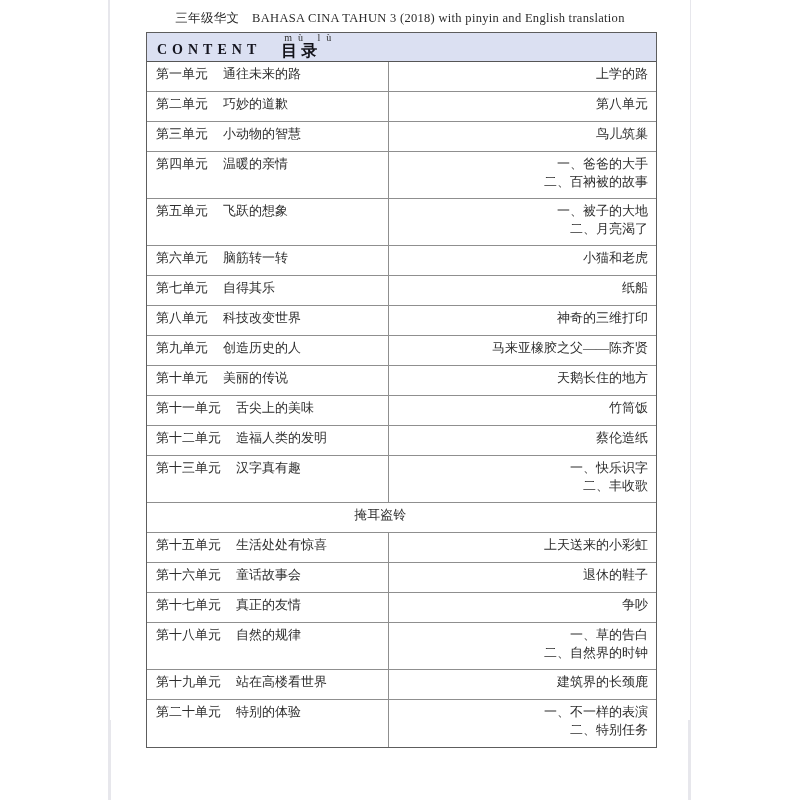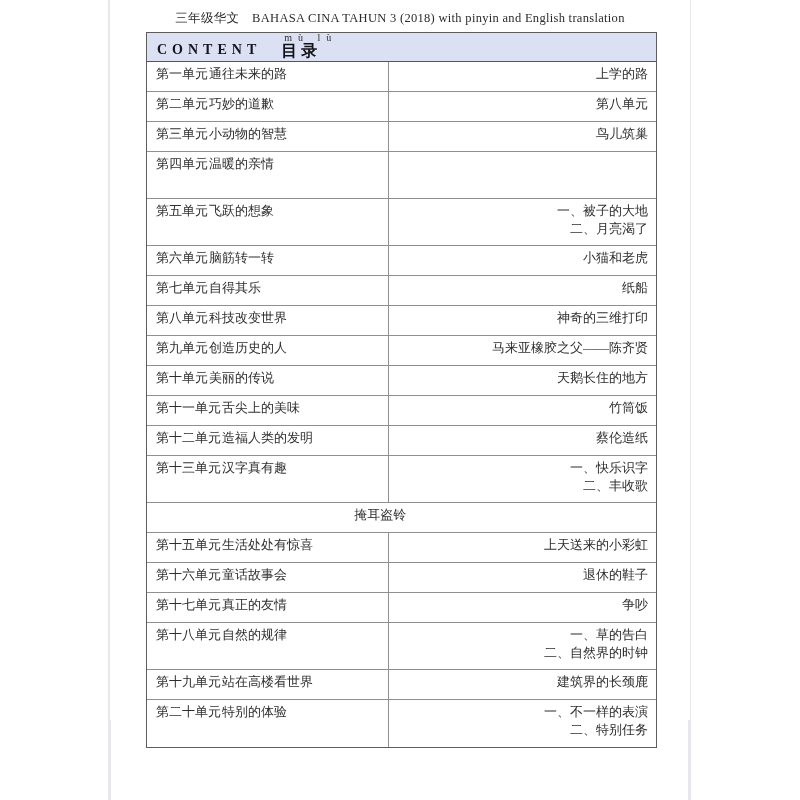--- a/index.html
+++ b/index.html
@@ -112,21 +112,21 @@
     color: #2e2e2e;
     line-height: 1.4;
   }
   .cell.c1 {
     width: 47.5%;
     border-right: 1px solid #8f8f8f;
   }
   .cell.c2 { width: 52.5%; }
 
   .unit  { white-space: nowrap; }
-  .theme { margin-left: 1px; white-space: nowrap; }
+  .theme { margin-left: 15px; white-space: nowrap; }
   .lesson { white-space: nowrap; text-align: right; }
 </style>
 </head>
 <body>
 
 <div class="canvas">
   <div class="photo-edge left"></div>
   <div class="photo-edge right"></div>
 
   <div class="page">
@@ -157,20 +157,24 @@
             </div>
           </div>
           <div class="row">
             <div class="cell c1"><span class="unit">第三单元</span><span class="theme">小动物的智慧</span></div>
             <div class="cell c2">
               <div class="lesson">鸟儿筑巢</div>
             </div>
           </div>
           <div class="row tall">
             <div class="cell c1"><span class="unit">第四单元</span><span class="theme">温暖的亲情</span></div>
+            <div class="cell c2">
+              <div class="lesson">一、爸爸的大手</div>
+              <div class="lesson">二、百衲被的故事</div>
+            </div>
           </div>
           <div class="row tall">
             <div class="cell c1"><span class="unit">第五单元</span><span class="theme">飞跃的想象</span></div>
             <div class="cell c2">
               <div class="lesson">一、被子的大地</div>
               <div class="lesson">二、月亮渴了</div>
             </div>
           </div>
           <div class="row">
             <div class="cell c1"><span class="unit">第六单元</span><span class="theme">脑筋转一转</span></div>

